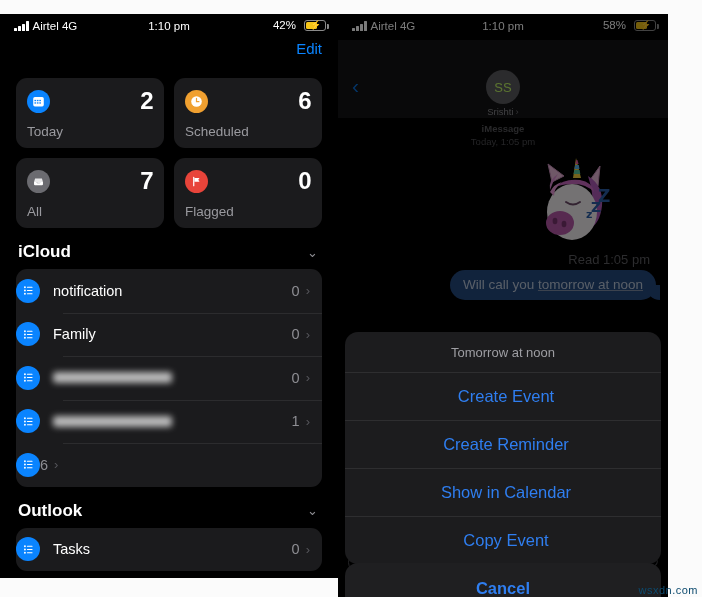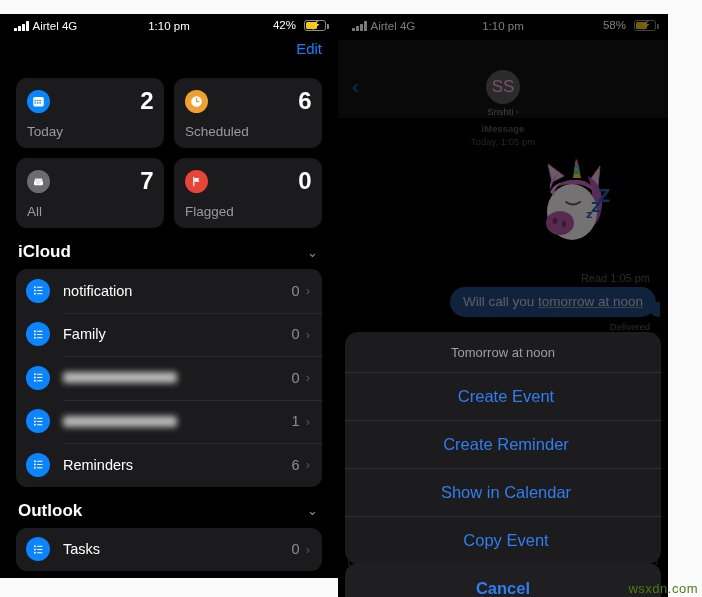--- a/index.html
+++ b/index.html
@@ -54,21 +54,21 @@
   .card-label { font-size: 13.5px; color: #9a9a9f; margin-top: 9px; }
 
   .sect-head {
     display:flex; align-items:center; justify-content:space-between;
     padding: 14px 20px 7px 18px;
   }
   .sect-title { font-size: 17px; font-weight: bold; color:#ffffff; }
   .chev-down { color:#8e8e93; font-size: 13px; }
 
   .list-group { margin: 0 16px; background:#1b1b1d; border-radius: 11px; overflow: hidden; }
-  .row { display:flex; align-items:center; height: 43.5px; padding-left: 10px; position: relative; }
+  .row { display:flex; align-items:center; height: 43.5px; padding-left: 0; position: relative; }
   .row + .row::before {
     content:""; position:absolute; left: 47px; right: 0; top:0; height:1px; background:#2c2c2e;
   }
   .row-ico { width:24px; height:24px; border-radius:50%; background:#0a84ff; flex:0 0 auto;
              display:flex; align-items:center; justify-content:center; }
   .row-ico svg { width: 13px; height: 13px; }
   .row-label { flex:1; color:#ffffff; font-size:14.5px; margin-left: 13px; }
   .row-label.redacted { color: transparent; background: #d6d6d6; border-radius: 3px;
       height: 11px; filter: blur(3px); opacity:.85; }
   .r-w1 { width: 125px; } .r-w2 { width: 37px; }
@@ -79,34 +79,34 @@
   .phone-right {
     position: absolute; left: 338px; top: 14px;
     width: 330px; height: 583px;
     background: #000000; overflow: hidden;
   }
   .msg-header { height: 78px; background:#141416; position: relative; }
   .back-chev { position:absolute; left: 14px; top: 34px; color:#0a6fd8; font-size: 21px; font-weight: 300; }
   .avatar {
     position:absolute; left:50%; transform:translateX(-50%); top: 30px;
     width: 34px; height: 34px; border-radius:50%; background:#5a5a5e;
-    color:#f9a8d4; font-size:17px; display:flex; align-items:center; justify-content:center; font-weight:500;
+    color:#bef264; font-size:13px; display:flex; align-items:center; justify-content:center; font-weight:500;
   }
   .contact-name {
     position:absolute; left:50%; transform:translateX(-50%); top: 66px;
     color:#88888c; font-size: 9.5px; white-space: nowrap;
   }
   .contact-name span.c { color:#6a6a6e; margin-left:2px; }
 
   .thread { position: relative; padding: 0 12px; }
   .thread-stamp { text-align:center; color:#4d4d51; font-size: 9.5px; line-height: 13px; padding-top: 4px; }
   .thread-stamp b { font-weight: bold; color:#56565a; }
 
   .sticker { margin: 8px 0 0 0; display:flex; justify-content:flex-end; padding-right: 42px; }
-  .read-stamp { text-align:right; color:#5c5c60; font-size:11px; padding-right: 6px; margin-top: 20px; }
+  .read-stamp { text-align:right; color:#5c5c60; font-size:13px; padding-right: 6px; margin-top: 0; }
   .bubble-wrap { display:flex; justify-content:flex-end; margin-top: 3px; }
   .bubble {
     background:#25497e; color:#b9c6d8; font-size:13.5px;
     padding: 7px 13px 8px 13px; border-radius: 17px; position: relative;
     max-width: 250px;
   }
   .bubble u { text-decoration: underline; text-decoration-color:#7b8ba3; }
   .bubble::after{
     content:""; position:absolute; right:-4px; bottom:0px; width:14px; height:15px;
     background:#25497e; border-bottom-left-radius: 14px;
@@ -135,21 +135,21 @@
     border-top: 1px solid #2e2e30;
   }
   .cancel-sheet {
     position:absolute; left: 7px; right: 7px; top: 549px;
     background:#1f1f21; border-radius: 13px; overflow:hidden;
   }
   .cancel-sheet .sheet-item { border-top: none; font-weight: bold; color:#2f7ef0; padding: 16px 0; }
 
   .watermark {
     position:absolute; right: 4px; bottom: 1px;
-    color:#4d7c0f; font-size: 13px; letter-spacing: .5px;
+    color:#0c4a6e; font-size: 11px; letter-spacing: .5px;
     font-family: "Liberation Sans", sans-serif;
   }
 </style>
 </head>
 <body>
 
 <div id="root">
 
   <div class="phone-left">
 
@@ -313,21 +313,20 @@
         <span class="row-ico">
           <svg viewBox="0 0 16 16" fill="#fff">
               <circle cx="3.6" cy="4" r="1.2"></circle>
               <circle cx="3.6" cy="8" r="1.2"></circle>
               <circle cx="3.6" cy="12" r="1.2"></circle>
               <rect x="6" y="3.3" width="7" height="1.4" rx=".7"></rect>
               <rect x="6" y="7.3" width="7" height="1.4" rx=".7"></rect>
               <rect x="6" y="11.3" width="7" height="1.4" rx=".7"></rect>
             </svg>
         </span>
-        <span class="row-label">Reminders</span>
         <span class="row-count">6</span>
         <span class="row-chev">›</span>
       </div>
     </div>
 
     <div class="sect-head">
       <span class="sect-title">Outlook</span>
       <span class="chev-down">⌄</span>
     </div>
     <div class="list-group">
@@ -417,21 +416,20 @@
       </div>
 
       <div class="read-stamp">Read 1:05 pm</div>
 
       <div class="bubble-wrap">
         <div class="bubble">
           <span>Will call you </span><u>tomorrow at noon</u>
         </div>
       </div>
 
-      <div class="delivered">Delivered</div>
     </div>
 
     <div class="input-bar">
       <span class="ib-circle"></span>
       <span class="ib-appstore">A</span>
       <span class="ib-field">iMessage</span>
       <span class="ib-mic">⏻</span>
     </div>
 
     <div class="dim"></div>

